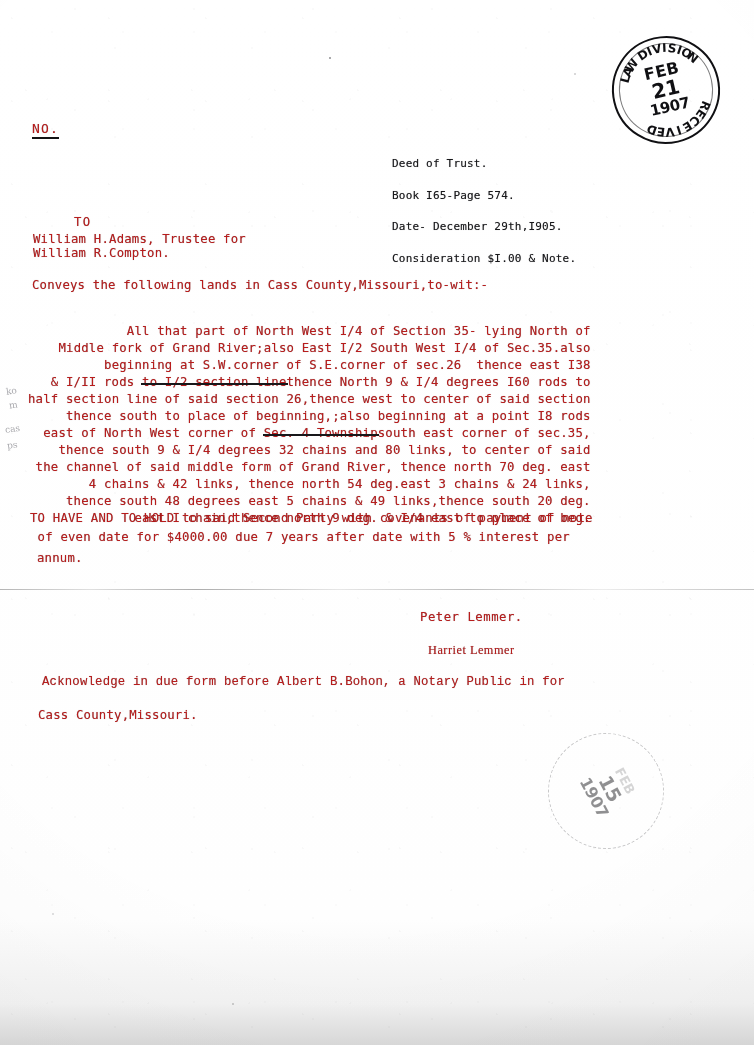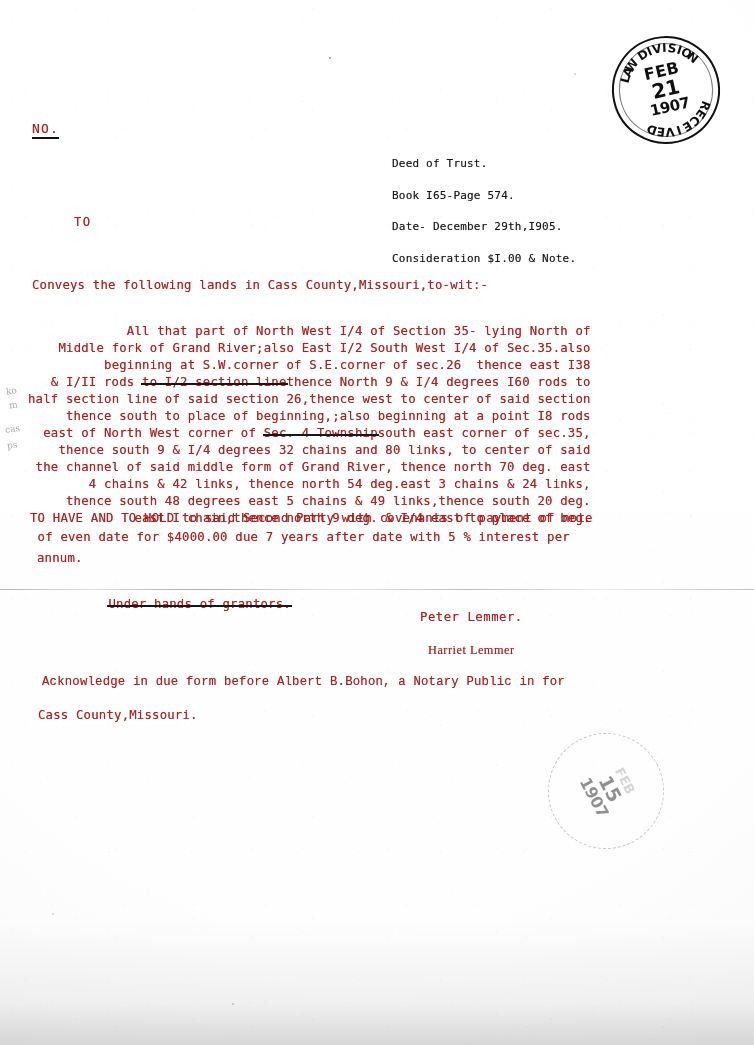--- a/index.html
+++ b/index.html
@@ -201,20 +201,22 @@
 
 <div id="page">
 
   <div id="paper-tone"></div>
 
   <div class="tw" id="no-label">NO.</div>
 
 
   <div class="tw" id="party-to">TO</div>
 
+  <div class="tw" id="party-trustee">William H.Adams, Trustee for
+William R.Compton.</div>
 
   <div id="right-col">
     <div class="rc-line">Deed of Trust.</div>
     <div class="rc-line">Book I65-Page 574.</div>
     <div class="rc-line">Date- December 29th,I905.</div>
     <div class="rc-line">Consideration $I.00 &amp; Note.</div>
   </div>
 
   <div class="tw" id="conveys-line">Conveys the following lands in Cass County,Missouri,to-wit:-</div>
 
@@ -230,23 +232,20 @@
 <span>the channel of said middle form of Grand River, thence north 70 deg. east</span>
 <span>4 chains &amp; 42 links, thence north 54 deg.east 3 chains &amp; 24 links,</span>
 <span>thence south 48 degrees east 5 chains &amp; 49 links,thence south 20 deg.</span>
 <span>east I chain,thence north 9 deg. &amp; I/4 east to place of beg.</span>
   </div>
 
   <div class="tw" id="habendum">TO HAVE AND TO HOLD to said Second Party with covenants of payment of note
  of even date for $4000.00 due 7 years after date with 5 % interest per</div>
   <div class="tw" id="annum">annum.</div>
 
-  <div class="tw" id="under-hands">
-    <span class="struck">Under hands of grantors.</span>
-  </div>
   <div id="crease"></div>
 
   <div class="tw" id="sig-peter">Peter Lemmer.</div>
   <div class="tw" id="sig-harriet">Harriet Lemmer</div>
 
   <div class="tw" id="ack-line">Acknowledge in due form before Albert B.Bohon, a Notary Public in for</div>
   <div class="tw" id="ack-line2">Cass County,Missouri.</div>
 
   <div id="stamp-received">
     <div class="ring"></div>

